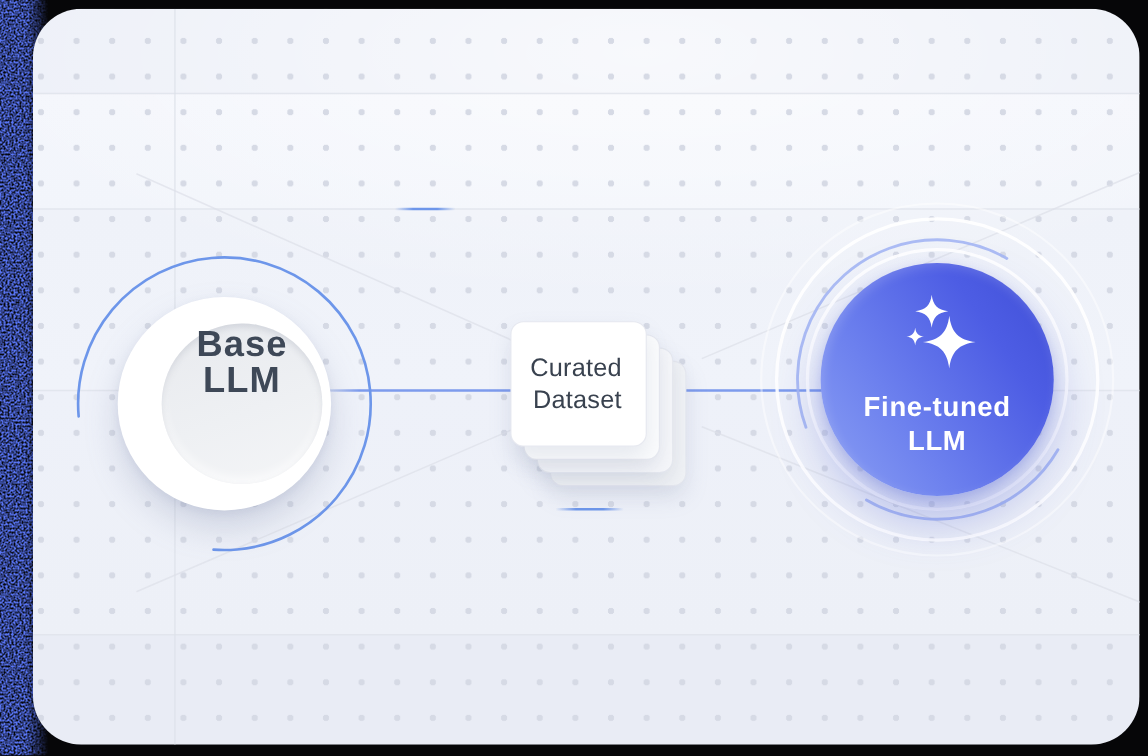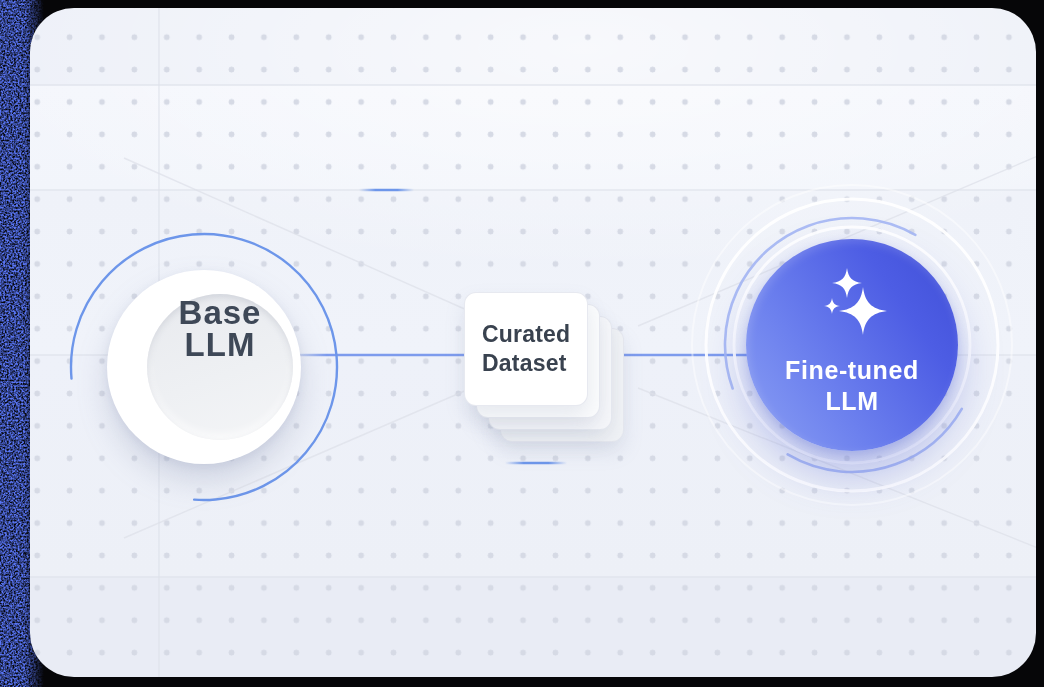--- a/index.html
+++ b/index.html
@@ -53,22 +53,22 @@
   .stack-card{
     position:absolute;width:122px;height:112px;border-radius:12px;background:#fff;
     border:1px solid rgba(228,231,238,.9);
     box-shadow:0 10px 20px rgba(125,135,170,.16);
   }
   .stack-card.c3{left:36px;top:36px;background:#f1f3f6;}
   .stack-card.c2{left:24px;top:24px;background:#f6f7fa;}
   .stack-card.c1{left:12px;top:12px;background:#fbfcfd;}
   .stack-card.c0{left:0;top:0;display:flex;align-items:center;}
   .stack-label{
-    padding-left:17px;font-size:23px;font-weight:700;color:#39424f;
-    line-height:29px;white-space:pre-line;letter-spacing:.2px;
+    padding-left:17px;font-size:23px;font-weight:400;color:#39424f;
+    line-height:29px;white-space:pre-line;letter-spacing:.2px;text-align:right;
   }
   
   .node-ft{
     position:absolute;left:716px;top:231px;width:212px;height:212px;border-radius:50%;z-index:4;
     background:linear-gradient(55deg,#8ba0f4 0%,#6c80ee 35%,#4d5de4 72%,#3f4ed6 100%);
     box-shadow:0 22px 44px rgba(84,100,210,.38), 0 4px 10px rgba(84,100,210,.22),
                inset 2px 3px 10px rgba(255,255,255,.16);
   }
   .node-ft-label{
     position:absolute;left:0;top:116px;width:100%;text-align:center;

